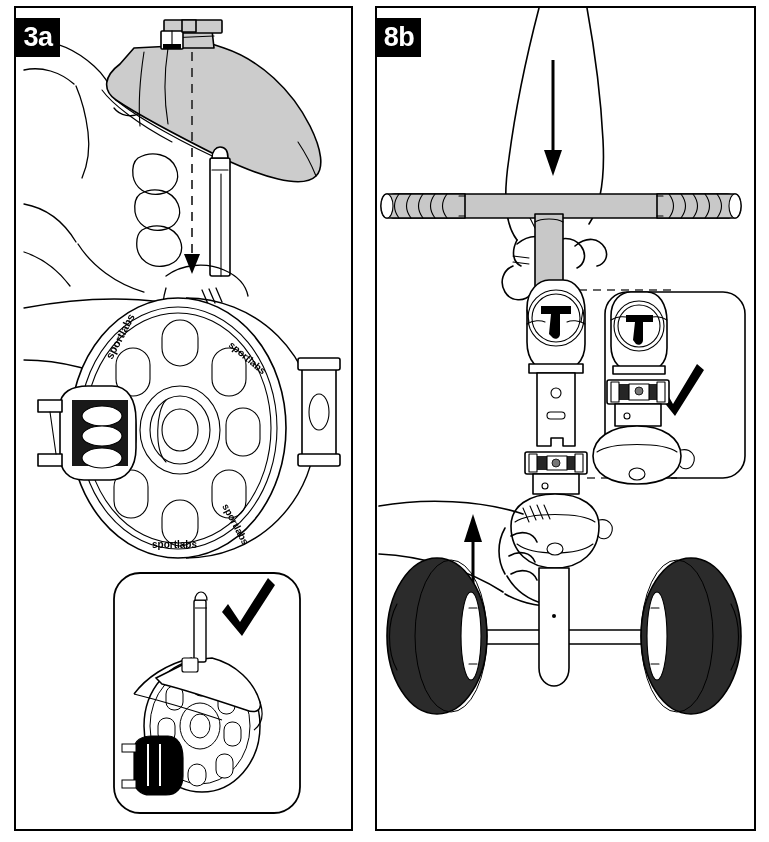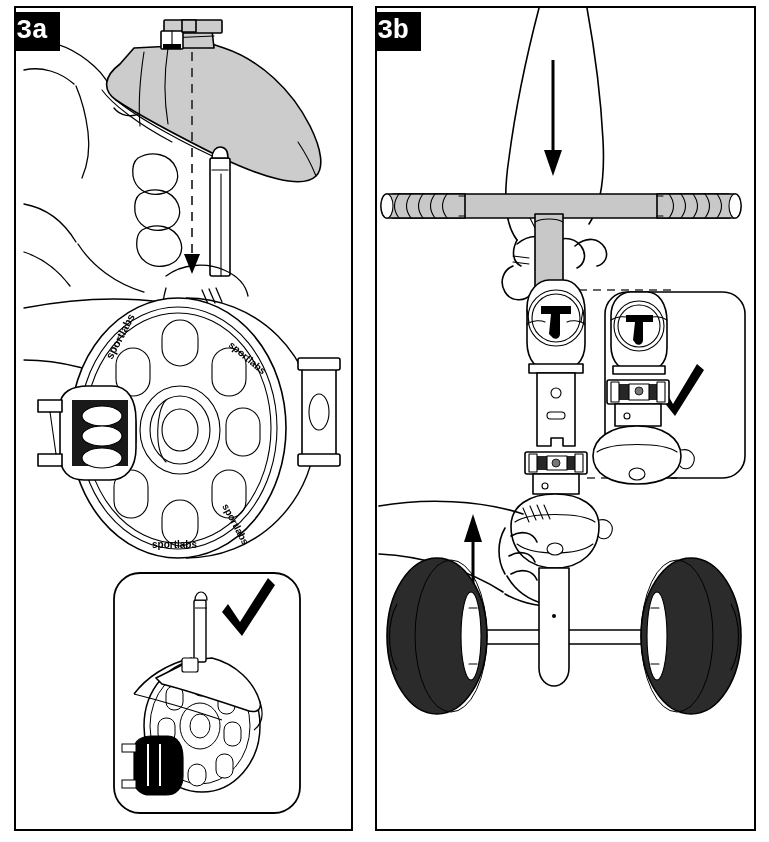--- a/index.html
+++ b/index.html
@@ -21,32 +21,32 @@
     border: 2px solid #000000;
     background: #ffffff;
     overflow: hidden;
   }
   #panel-3a { left: 14px;  top: 6px; width: 339px; height: 825px; }
   #panel-3b { left: 375px; top: 6px; width: 381px; height: 825px; }
 
   .panel-label {
     position: absolute;
     left: 0;
-    top: 4px;
+    top: 10px;
     width: 44px;
     height: 39px;
     background: #000000;
     color: #ffffff;
     font-size: 27px;
     font-weight: bold;
     line-height: 39px;
-    text-align: left;
+    text-align: center;
     letter-spacing: -0.5px;
     z-index: 10;
-    font-family: Liberation Mono, monospace;
+    font-family: Liberation Sans, sans-serif;
   }
   .art {
     position: absolute;
     left: 0;
     top: 0;
     width: 100%;
     height: 100%;
     display: block;
   }
   svg { display: block; }
@@ -233,21 +233,21 @@
                  C 124 787, 118 780, 118 772 Z" fill="#000" stroke="#000" stroke-width="1.2"></path>
         <rect x="106" y="736" width="14" height="8" fill="#fff" stroke="#000" stroke-width="1"></rect>
         <rect x="106" y="772" width="14" height="8" fill="#fff" stroke="#000" stroke-width="1"></rect>
         <path d="M132 736 L 132 778 M144 736 L 144 778" stroke="#fff" stroke-width="2" fill="none"></path>
       </g>
     </svg>
   </div>
 
   <div class="panel" id="panel-3b">
 
-    <div class="panel-label">3b</div>
+    <div class="panel-label">8b</div>
 
     <svg class="art" viewBox="0 0 377 821" xmlns="http://www.w3.org/2000/svg">
       <defs>
         <style>
           .b-ln  { fill:none; stroke:#000; stroke-width:1.6; stroke-linecap:round; stroke-linejoin:round; }
           .b-lnt { fill:none; stroke:#000; stroke-width:1.1; stroke-linecap:round; stroke-linejoin:round; }
           .b-gry { fill:#c8c8c8; stroke:#000; stroke-width:1.6; stroke-linejoin:round; }
           .b-wht { fill:#ffffff; stroke:#000; stroke-width:1.6; stroke-linejoin:round; }
           .b-wht2{ fill:#ffffff; stroke:#000; stroke-width:1.1; stroke-linejoin:round; }
           .b-blk { fill:#000000; }

